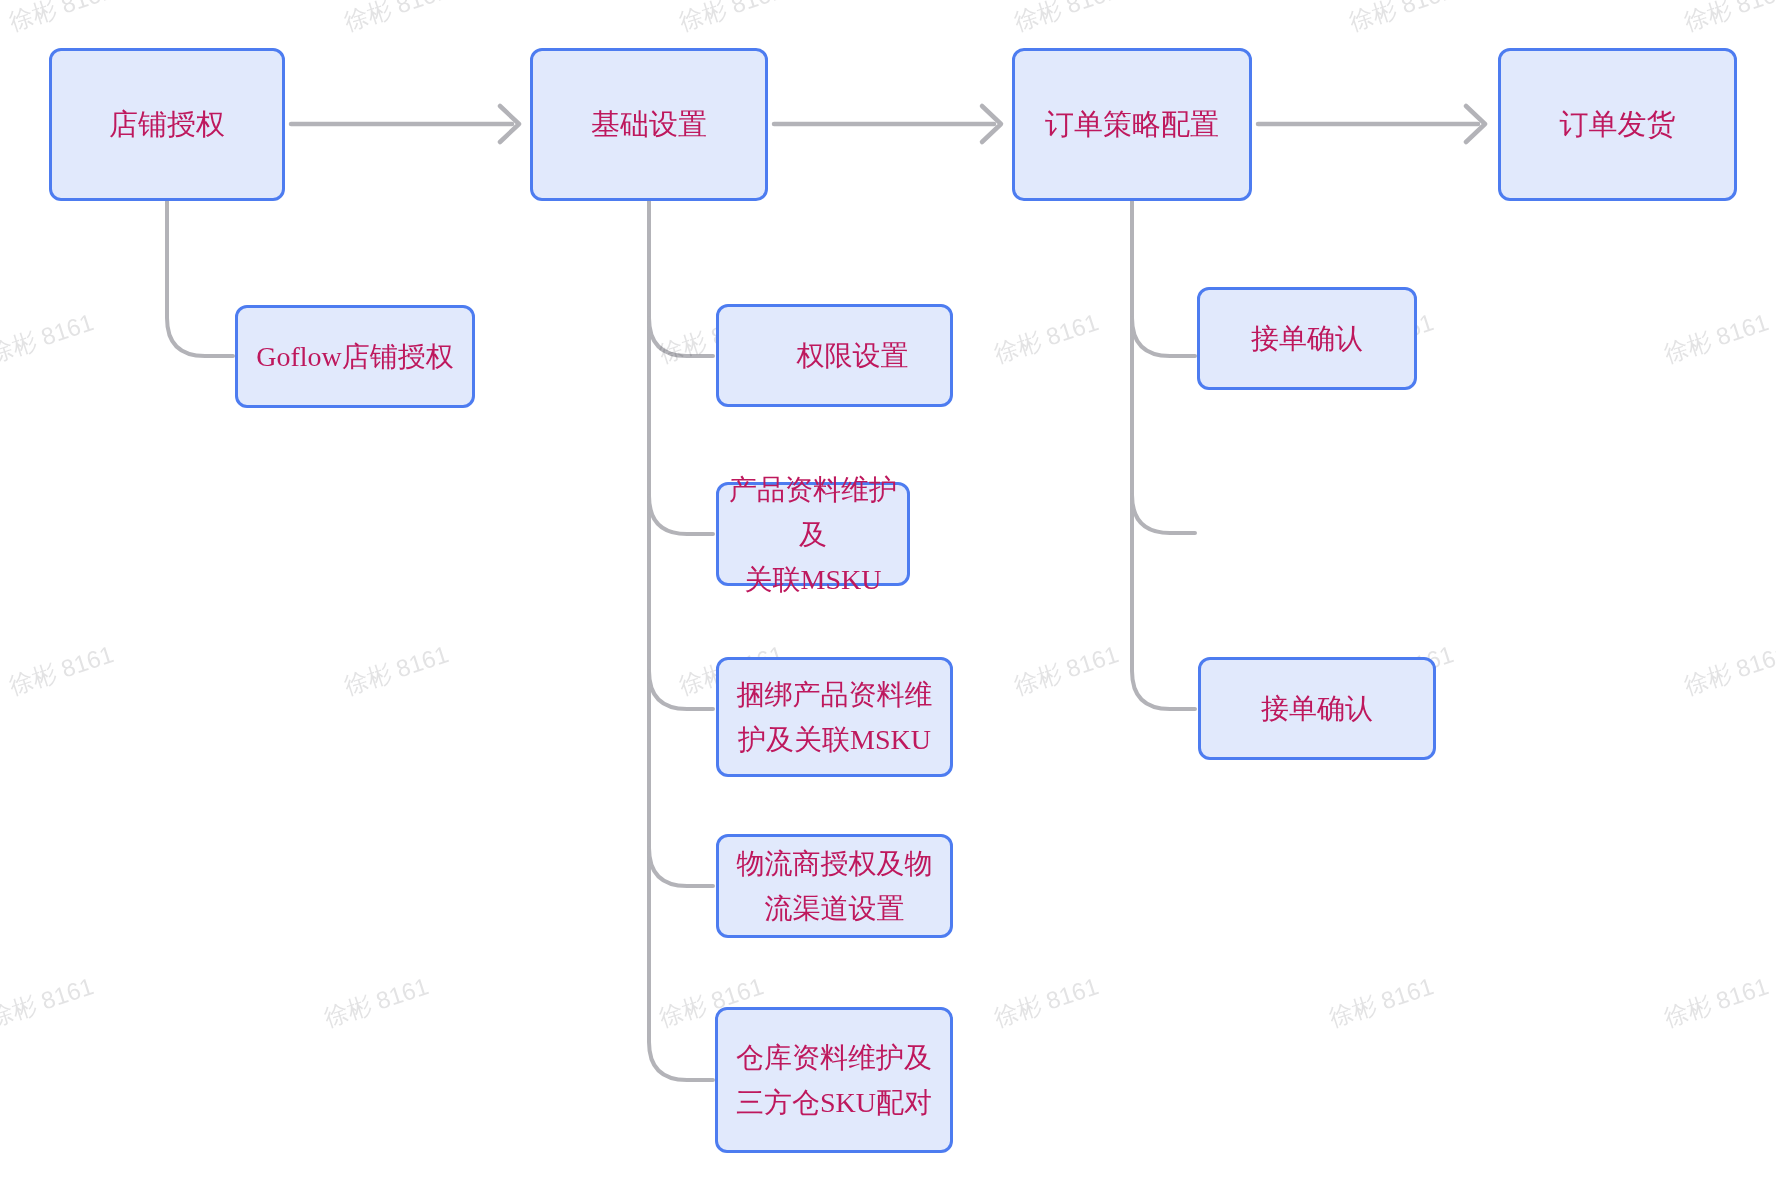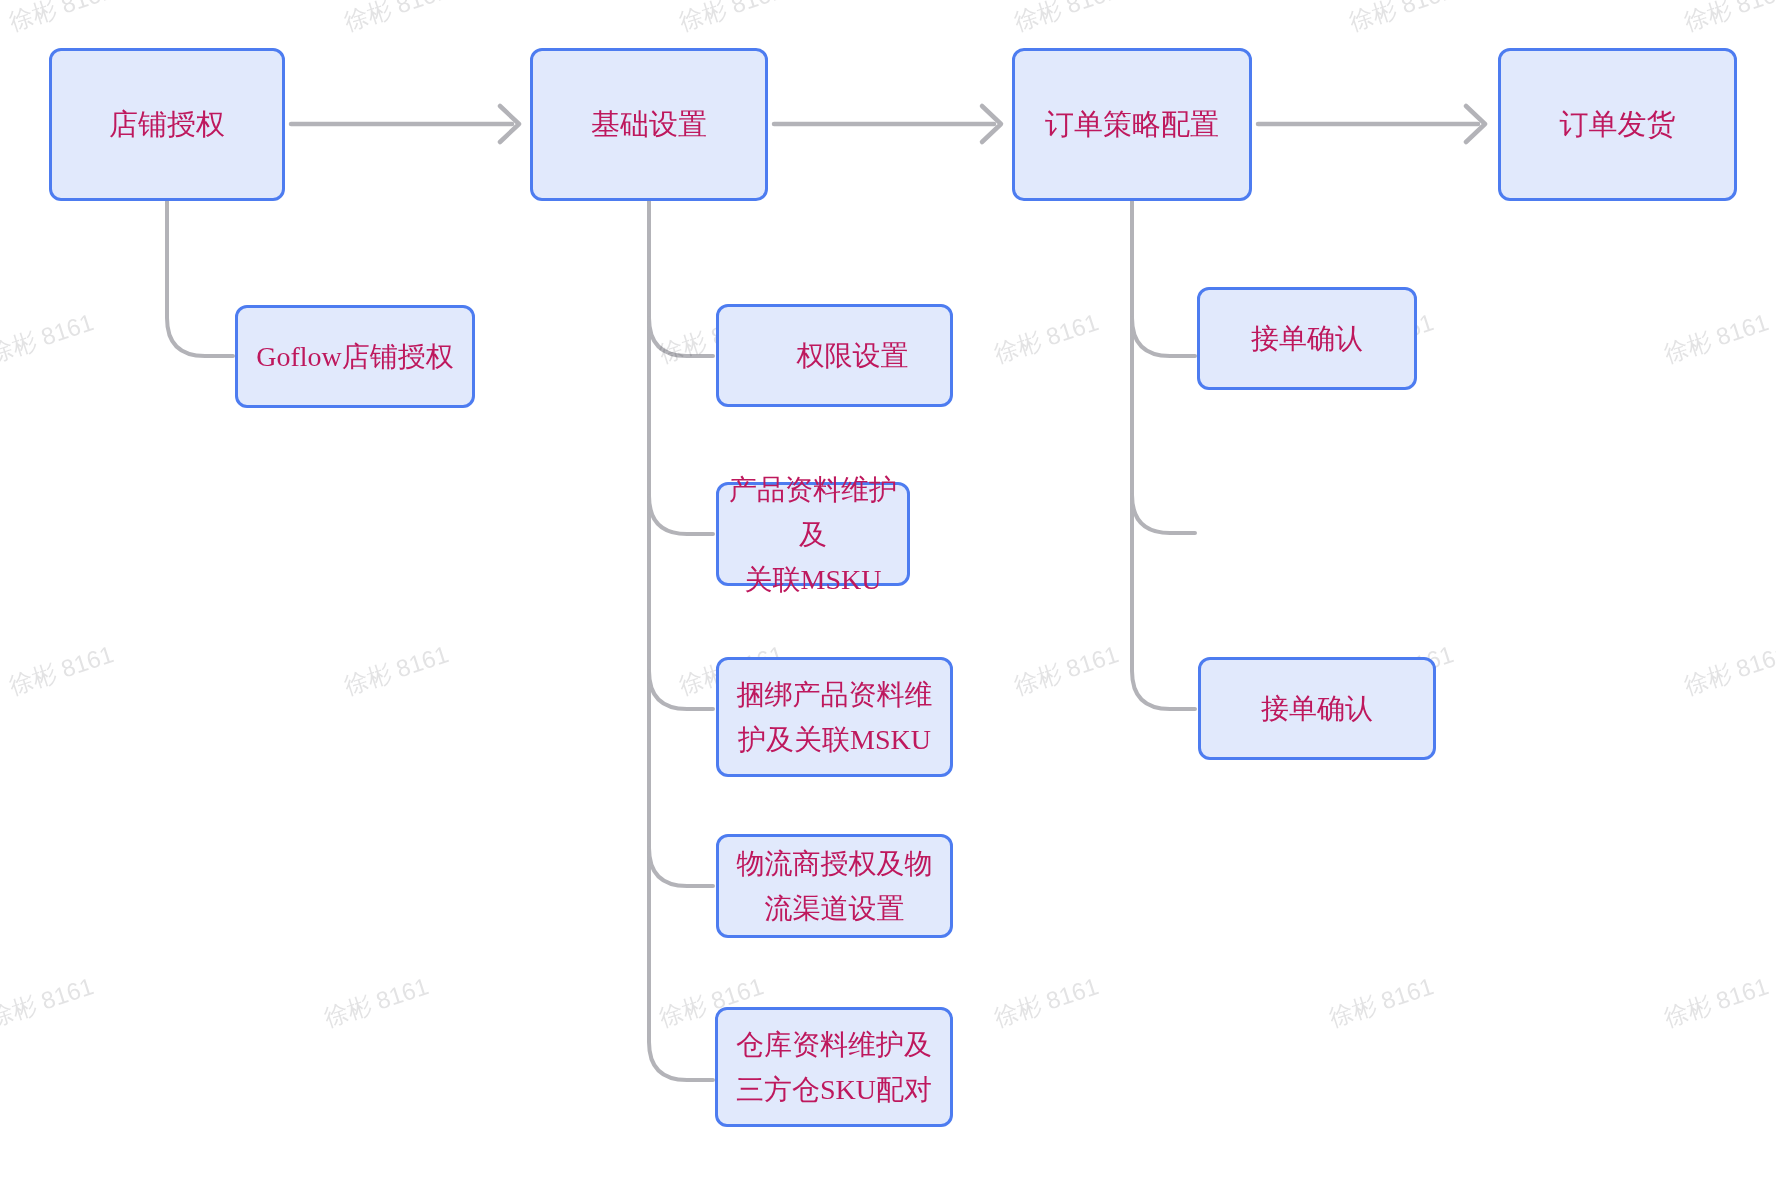--- a/index.html
+++ b/index.html
@@ -45,21 +45,21 @@
   .n-p2 { left: 530px;  top: 48px; width: 238px; height: 153px; }
   .n-p3 { left: 1012px; top: 48px; width: 240px; height: 153px; }
   .n-p4 { left: 1498px; top: 48px; width: 239px; height: 153px; text-align: center; }
 
   
   .n-c1 { left: 235px;  top: 305px;  width: 240px; height: 103px; }
   .n-c2 { left: 716px;  top: 304px;  width: 237px; height: 103px; padding-left: 36px; }
   .n-c3 { left: 716px;  top: 482px;  width: 194px; height: 104px; }
   .n-c4 { left: 716px;  top: 657px;  width: 237px; height: 120px; }
   .n-c5 { left: 716px;  top: 834px;  width: 237px; height: 104px; }
-  .n-c6 { left: 715px;  top: 1007px; width: 238px; height: 120px; }
+  .n-c6 { left: 715px;  top: 1007px; width: 238px; height: 146px; }
   .n-c7 { left: 1197px; top: 287px;  width: 220px; height: 103px; }
   .n-c8 { left: 1198px; top: 482px;  width: 238px; height: 103px; }
   .n-c9 { left: 1198px; top: 657px;  width: 238px; height: 103px; }
 
   .watermark-layer {
     position: absolute;
     left: 0;
     top: 0;
     width: 100%;
     height: 100%;

